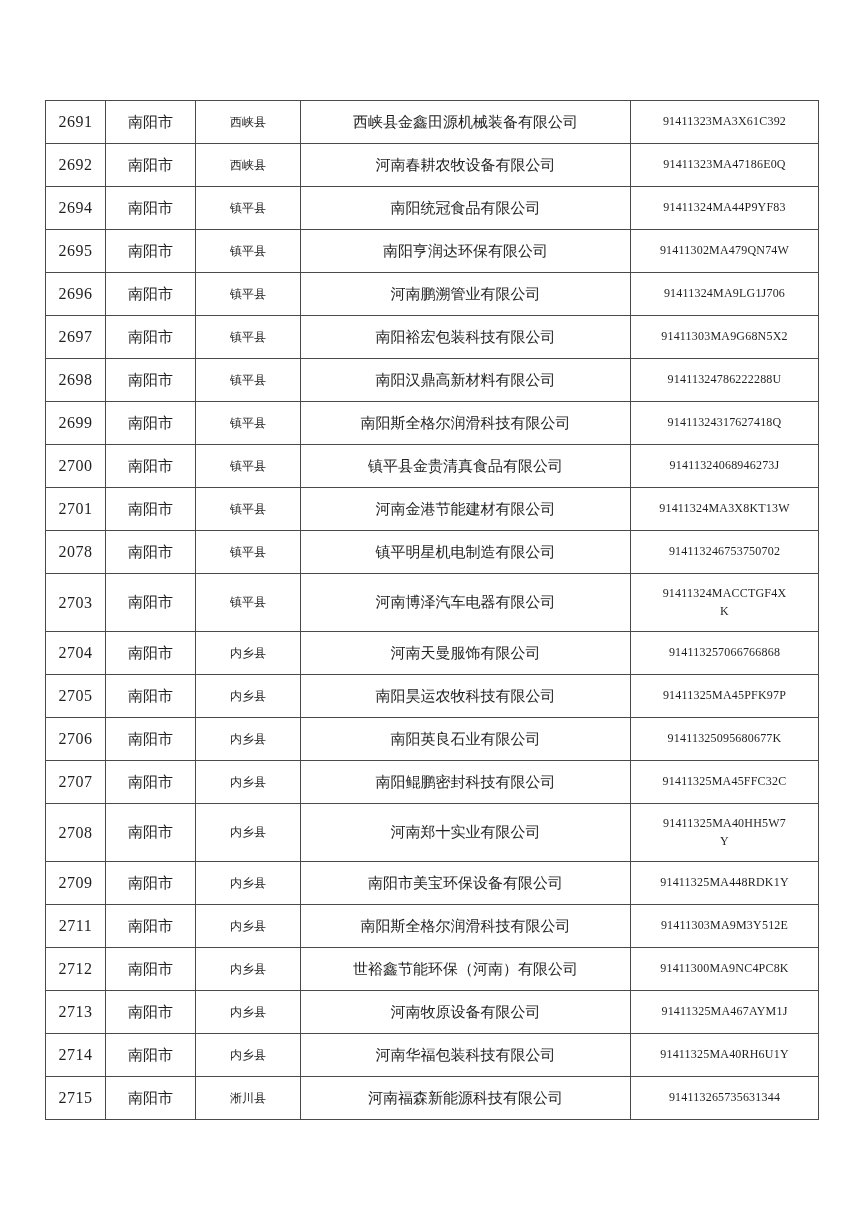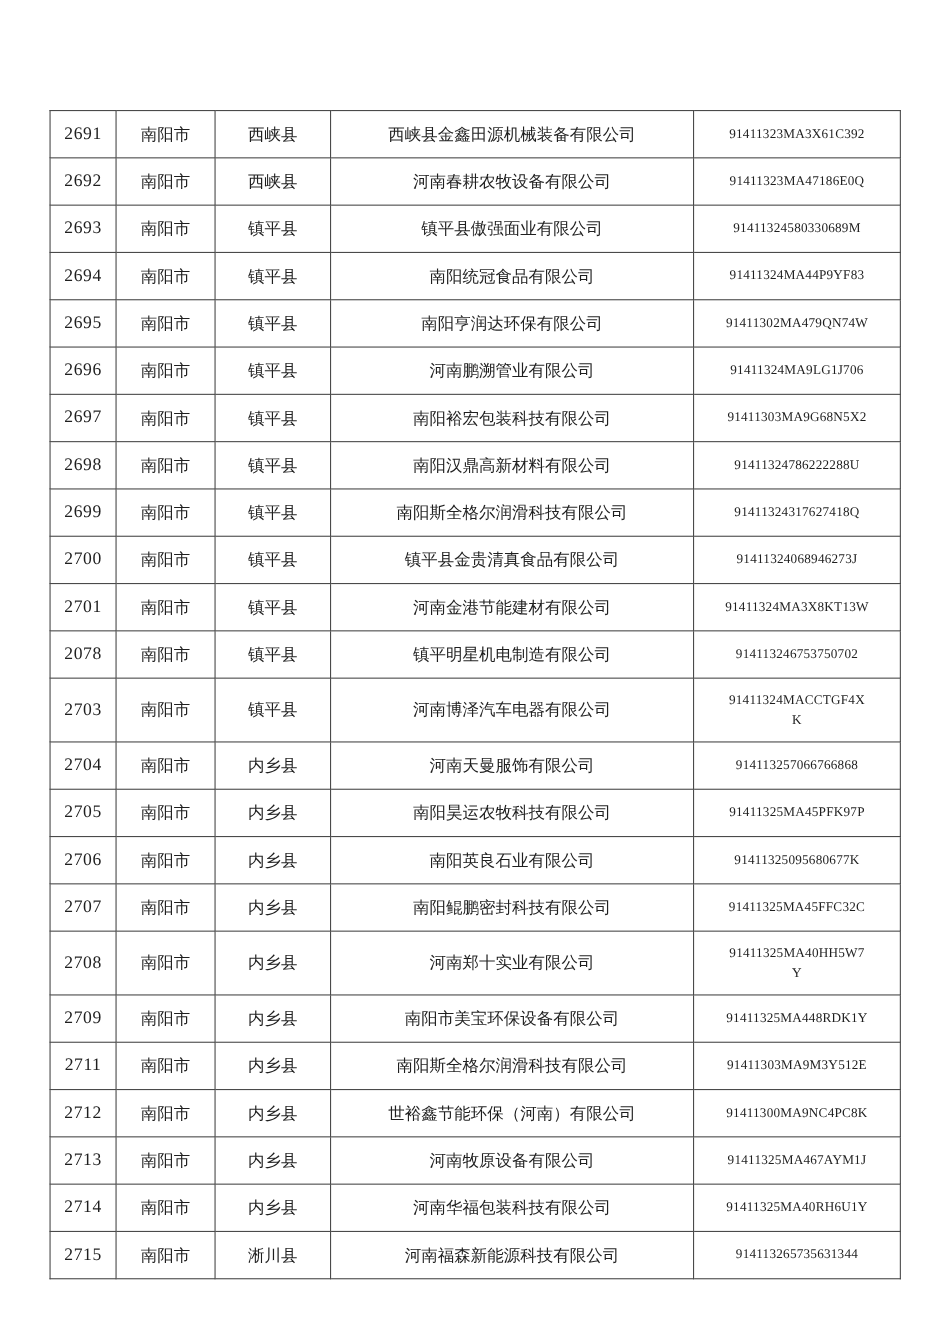--- a/index.html
+++ b/index.html
@@ -35,21 +35,21 @@
     border: 1px solid var(--border-color);
     text-align: center;
     vertical-align: middle;
     padding: 2px 4px;
     overflow: hidden;
   }
   table.company-table tr { height: 43px; }
   table.company-table tr.two-line { height: 58px; }
   td.col-no   { font-size: 16px; letter-spacing: 0.5px; }
   td.col-city { font-size: 15px; font-family: Liberation Serif, serif; }
-  td.col-county { font-size: 15px; }
+  td.col-county { font-size: 12px; }
   td.col-company { font-size: 15px; }
   td.col-code { font-size: 12px; line-height: 1.45; letter-spacing: 0.2px; }
 </style>
 </head>
 <body>
 
 <div class="page">
   <table class="company-table">
     <colgroup>
       <col style="width:60px">
@@ -68,27 +68,20 @@
   </tr>
 
   <tr>
     <td class="col-no">2692</td>
     <td class="col-city">南阳市</td>
     <td class="col-county">西峡县</td>
     <td class="col-company">河南春耕农牧设备有限公司</td>
     <td class="col-code">91411323MA47186E0Q</td>
   </tr>
 
-  <tr>
-    <td class="col-no">2693</td>
-    <td class="col-city">南阳市</td>
-    <td class="col-county">镇平县</td>
-    <td class="col-company">镇平县傲强面业有限公司</td>
-    <td class="col-code">91411324580330689M</td>
-  </tr>
 
   <tr>
     <td class="col-no">2694</td>
     <td class="col-city">南阳市</td>
     <td class="col-county">镇平县</td>
     <td class="col-company">南阳统冠食品有限公司</td>
     <td class="col-code">91411324MA44P9YF83</td>
   </tr>
 
   <tr>

